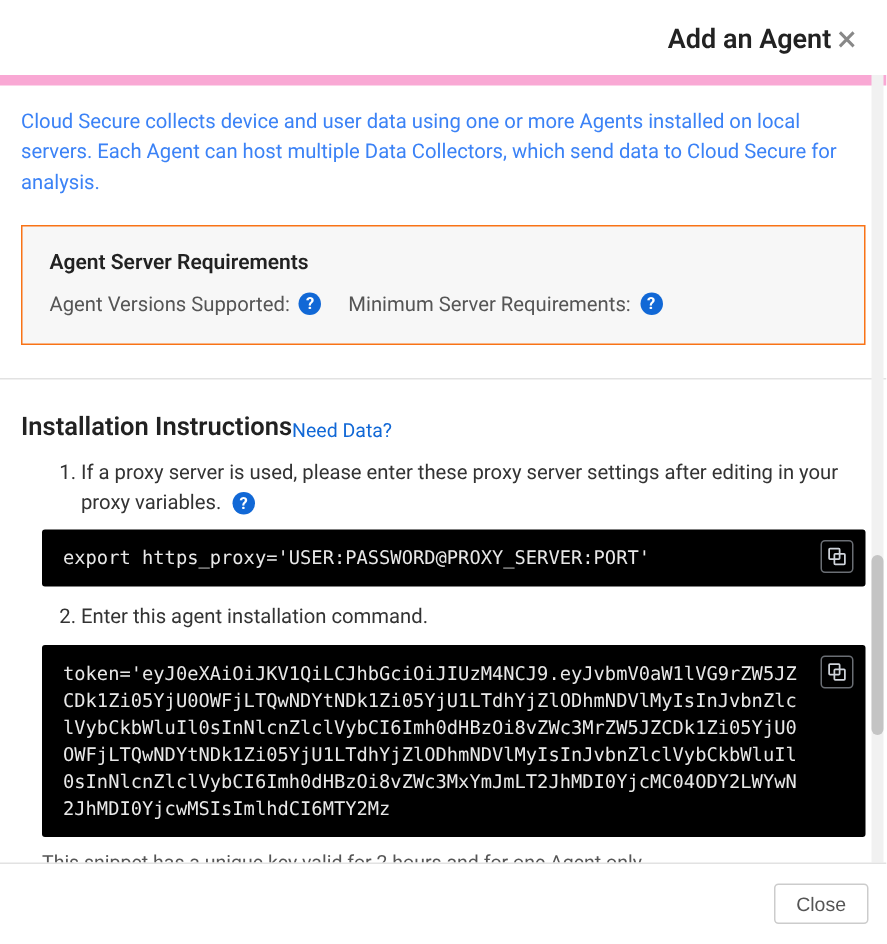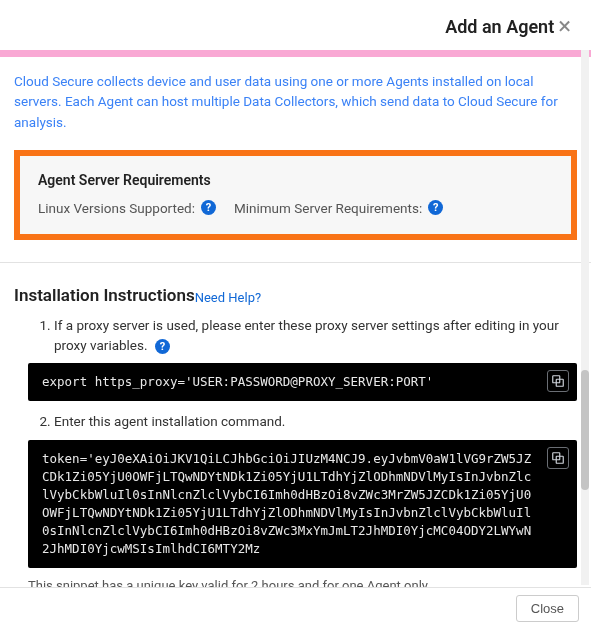--- a/index.html
+++ b/index.html
@@ -34,21 +34,21 @@
 .body {
   padding: 14px 14px 0 14px;
 }
 .intro {
   font-size: 13.5px;
   line-height: 1.5;
   color: #3b82f6;
   margin-bottom: 18px;
 }
 .req-box {
-  border: 6px solid #f97316;
+  border: 1px solid #f97316;
   background: #f7f7f7;
   padding: 16px 18px 18px 18px;
   margin-bottom: 22px;
 }
 .req-title {
   font-size: 14px;
   font-weight: 600;
   color: #222;
   margin-bottom: 12px;
 }
@@ -151,21 +151,21 @@
 .snippet-note {
   font-size: 13px;
   color: #555;
   margin: 2px 0 8px -26px;
 }
 .footer {
   position: absolute;
   bottom: 0;
   left: 0;
   right: 0;
-  height: 42px;
+  height: 54px;
   border-top: 1px solid #e2e2e2;
   display: flex;
   justify-content: flex-end;
   align-items: center;
   padding: 0 12px;
   background: #fff;
 }
 .close-btn {
   border: 1px solid #ccc;
   background: #fff;
@@ -209,36 +209,36 @@
   <div class="close-x">×</div>
 </div>
 
 <div class="body">
   <p class="intro">Cloud Secure collects device and user data using one or more Agents installed on local servers. Each Agent can host multiple Data Collectors, which send data to Cloud Secure for analysis.</p>
 
   <div class="req-box">
     <div class="req-title">Agent Server Requirements</div>
     <div class="req-row">
       <div class="req-item">
-        <span>Linux Versions Supported:</span>
+        <span>Agent Versions Supported:</span>
         <span class="help-dot">?</span>
       </div>
       <div class="req-item">
         <span>Minimum Server Requirements:</span>
         <span class="help-dot">?</span>
       </div>
     </div>
   </div>
 </div>
 
 <hr class="hr">
 
 <div class="instr-head">
   <h2>Installation Instructions</h2>
-  <span class="need-help">Need Help?</span>
+  <span class="need-help">Need Data?</span>
 </div>
 
 <div class="instr">
   <ol class="steps">
     <li>
       <span class="step-text">If a proxy server is used, please enter these proxy server settings after editing in your proxy variables.</span>
       <span class="help-dot inline-help">?</span>
       <div class="code-block">
         <span>export https_proxy='USER:PASSWORD@PROXY_SERVER:PORT'</span>
         <div class="copy-btn">

